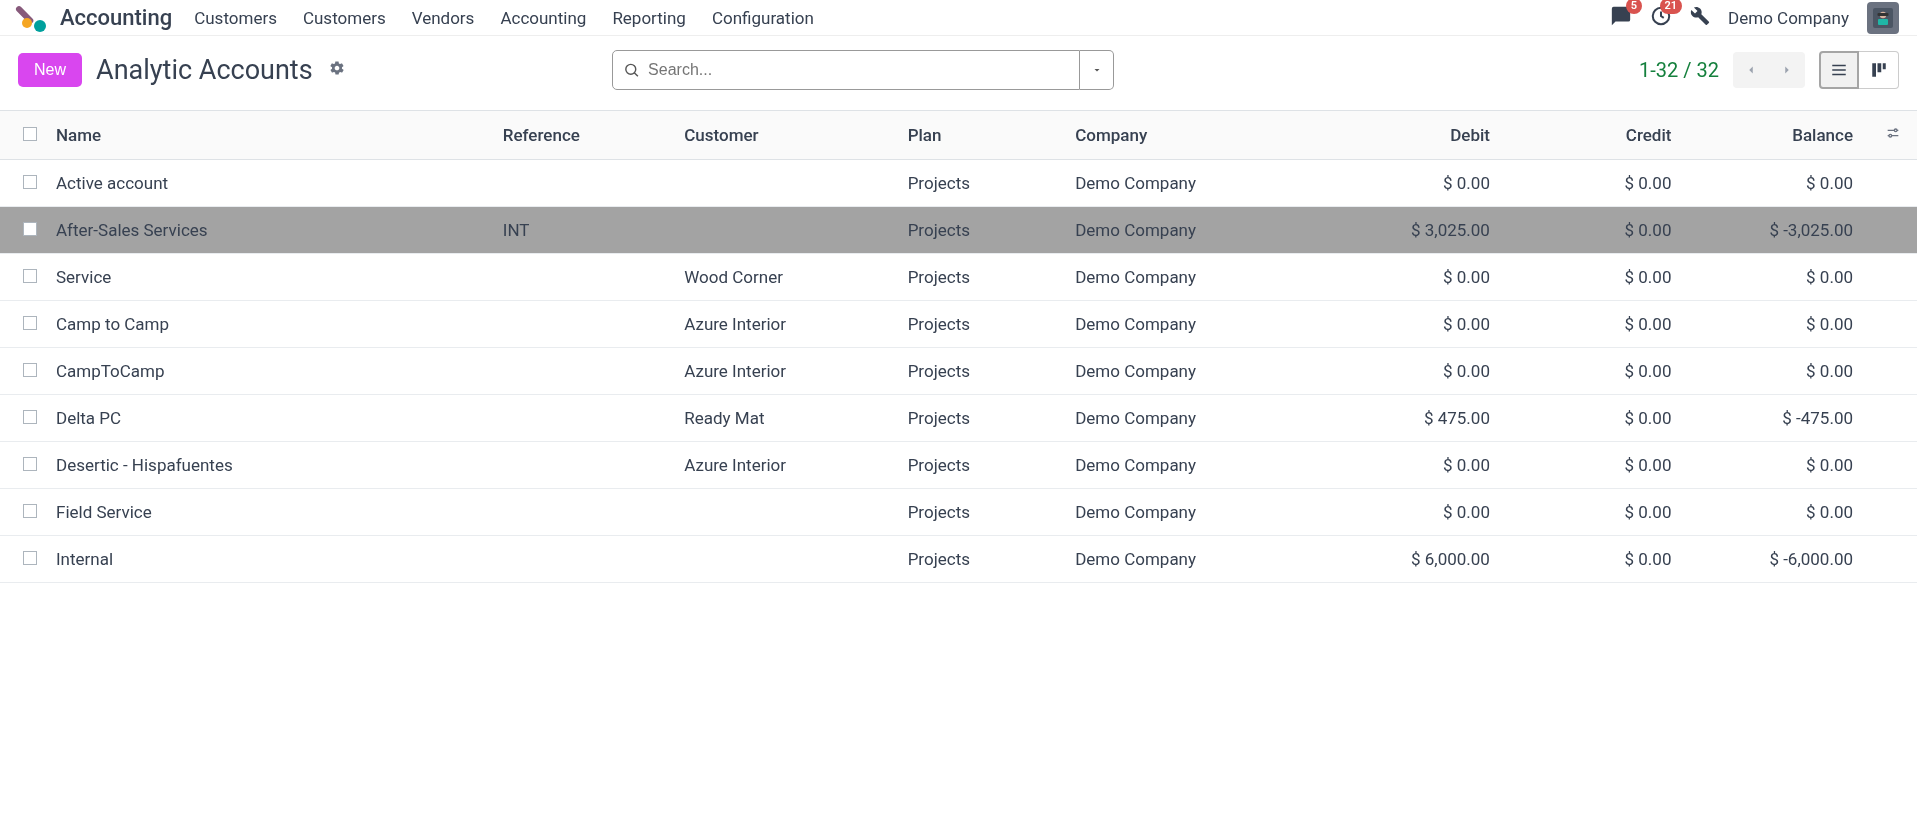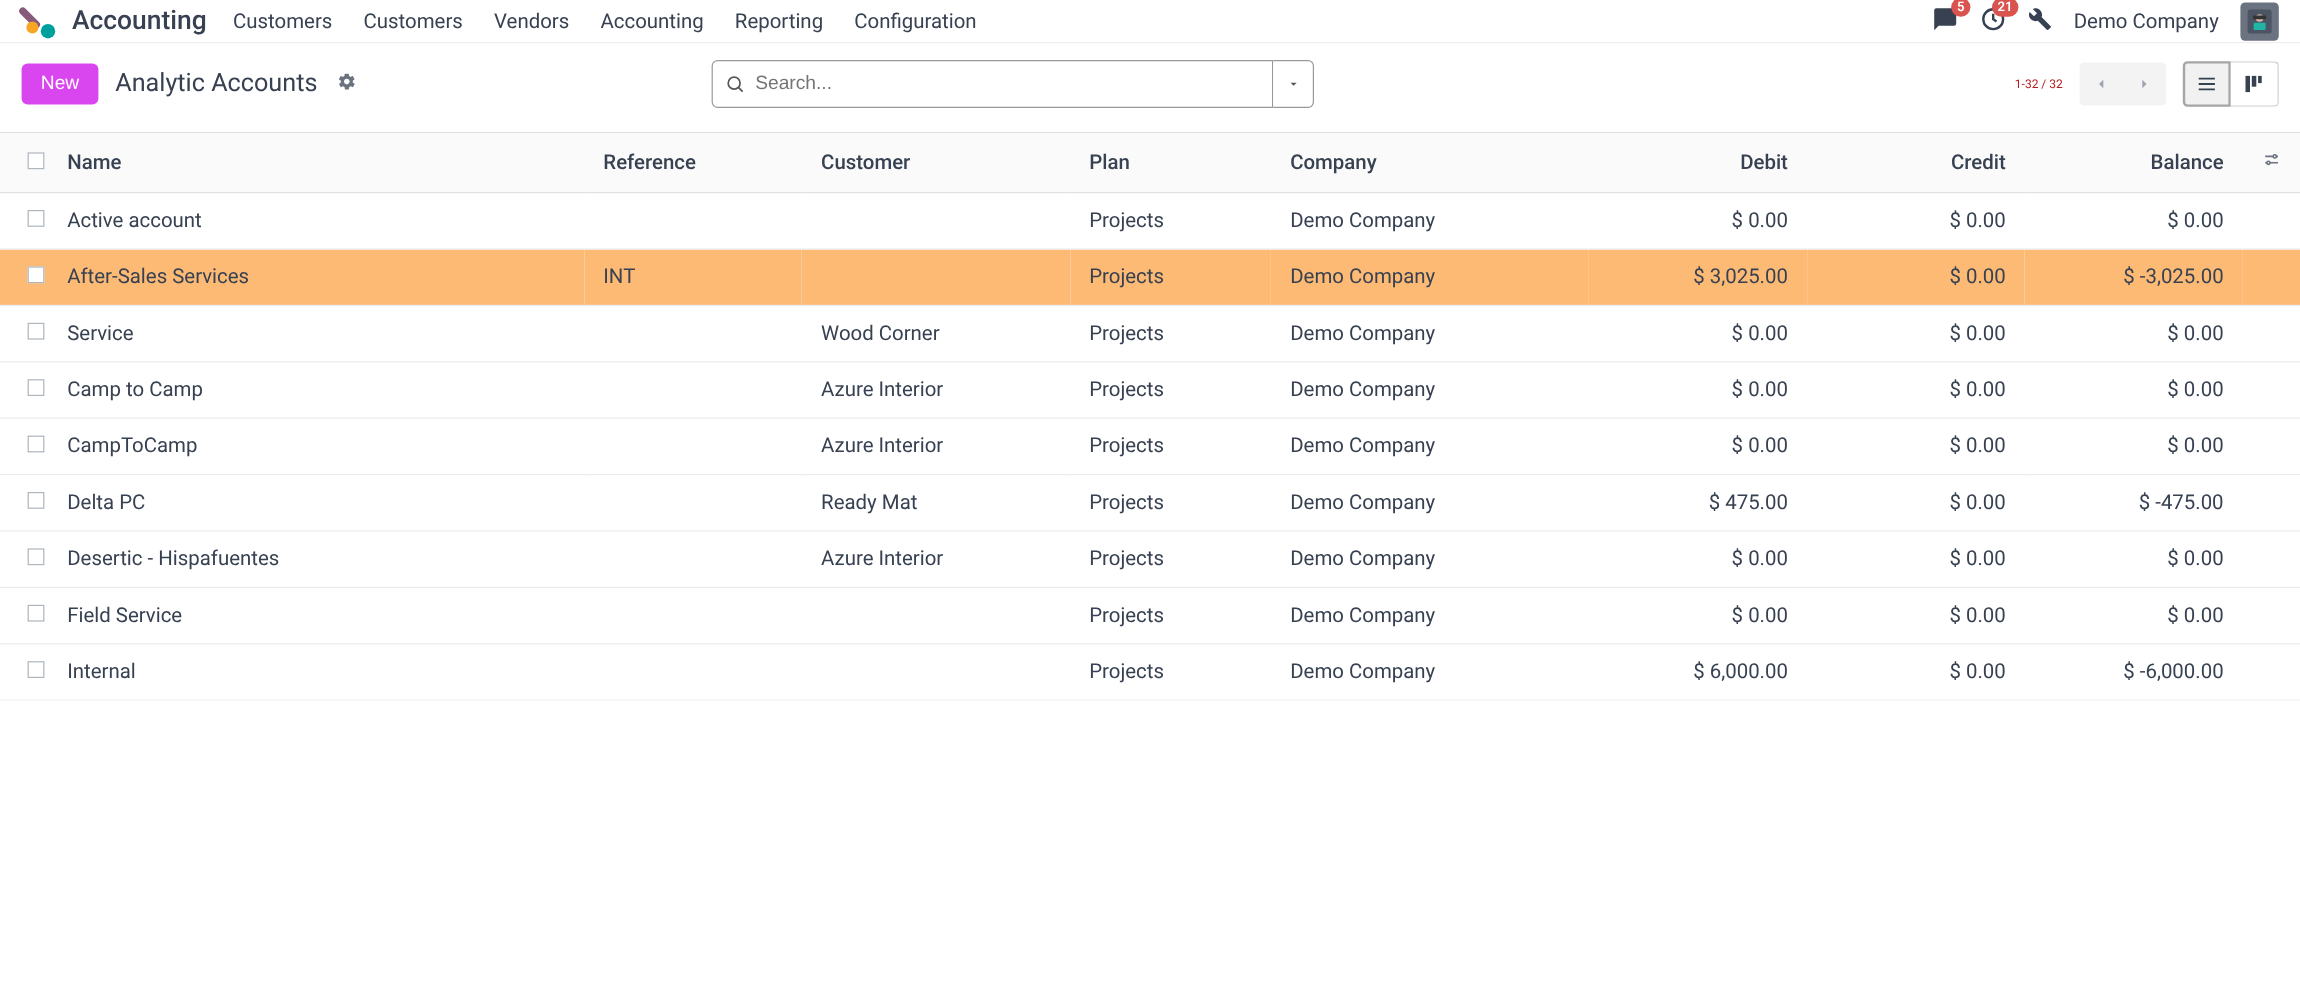--- a/index.html
+++ b/index.html
@@ -17,47 +17,47 @@
 .topnav-right { margin-left: auto; display: flex; align-items: center; gap: 18px; }
 .icon-wrap { position: relative; cursor: pointer; color: #374151; }
 .badge { position: absolute; top: -7px; right: -10px; background: #d9534f; color: #fff; font-size: 11px; font-weight: 600; border-radius: 9px; padding: 1px 5px; line-height: 14px; min-width: 16px; text-align: center; }
 .company-name { font-size: 17px; color: #374151; white-space: nowrap; }
 .avatar { width: 32px; height: 32px; border-radius: 4px; background: #6B7280; display: flex; align-items: center; justify-content: center; }
 .avatar svg { width: 24px; height: 24px; }
 
 
 .controlbar { display: flex; align-items: center; padding: 14px 18px 20px 18px; gap: 10px; }
 .btn-new { background: #d946ef; color: #fff; border: none; border-radius: 5px; padding: 8px 16px; font-size: 16px; font-weight: 500; cursor: pointer; }
-.breadcrumb-title { font-size: 21px; color: #374151; margin-left: 4px; }
+.breadcrumb-title { font-size: 27px; color: #374151; margin-left: 4px; }
 .gear { margin-left: 6px; color: #6B7280; cursor: pointer; }
 
 .searchbox { display: flex; align-items: center; margin-left: auto; margin-right: auto; }
 .search-main { display: flex; align-items: center; border: 1px solid #999; border-radius: 5px 0 0 5px; width: 468px; height: 40px; padding: 4px 10px; background: #fff; }
 .search-main input { border: none; outline: none; font-size: 16px; width: 100%; color: #374151; }
 .search-caret { border: 1px solid #999; border-left: none; border-radius: 0 5px 5px 0; height: 40px; width: 34px; display: flex; align-items: center; justify-content: center; cursor: pointer; background: #fff; }
 
 .ctrl-right { display: flex; align-items: center; gap: 14px; margin-left: auto; }
-.pager { font-size: 10px; color: #b91c1c; white-space: nowrap; }
+.pager { font-size: 20px; color: #15803d; white-space: nowrap; }
 .pager-arrows { display: flex; }
 .pager-btn { width: 36px; height: 36px; border: none; background: #f3f3f3; display: flex; align-items: center; justify-content: center; color: #9ca3af; cursor: pointer; }
 .pager-btn:first-child { border-radius: 4px 0 0 4px; }
 .pager-btn:last-child { border-radius: 0 4px 4px 0; }
 .view-switch { display: flex; }
 .view-btn { width: 40px; height: 38px; border: 1px solid #ccc; background: #fff; display: flex; align-items: center; justify-content: center; cursor: pointer; }
 .view-btn.active { background: #f1f1f1; border-width: 2px; border-color: #a5a5a5; }
 .view-btn:first-child { border-radius: 4px 0 0 4px; }
 .view-btn:last-child { border-radius: 0 4px 4px 0; border-left: none; }
 
 
 .tablewrap { width: 100%; overflow-x: auto; border-top: 1px solid #dee2e6; }
 table { width: 100%; border-collapse: collapse; }
 thead th { text-align: left; font-weight: 500; font-size: 17px; color: #374151; padding: 14px 16px; border-bottom: 1px solid #dee2e6; background: #fafafa; white-space: nowrap; }
 thead th.num, td.num { text-align: right; }
 tbody td { padding: 13px 16px; font-size: 17px; color: #374151; border-bottom: 1px solid #e9ecef; white-space: nowrap; }
-tbody tr.hover { background: #fdba74; }
+tbody tr.hover { background: #a3a3a3; }
 .chk { width: 14px; height: 14px; border: 1px solid #adb5bd; display: inline-block; background: #fff; }
 th.chk-col, td.chk-col { width: 40px; text-align: center; padding-left: 20px; padding-right: 0; }
 th.opt-col { width: 36px; text-align: center; }
 .opt-icon { color: #6B7280; }
 
 .col-name { min-width: 320px; }
 .col-ref { min-width: 130px; }
 .col-cust { min-width: 160px; }
 .col-plan { min-width: 120px; }
 .col-comp { min-width: 190px; }

